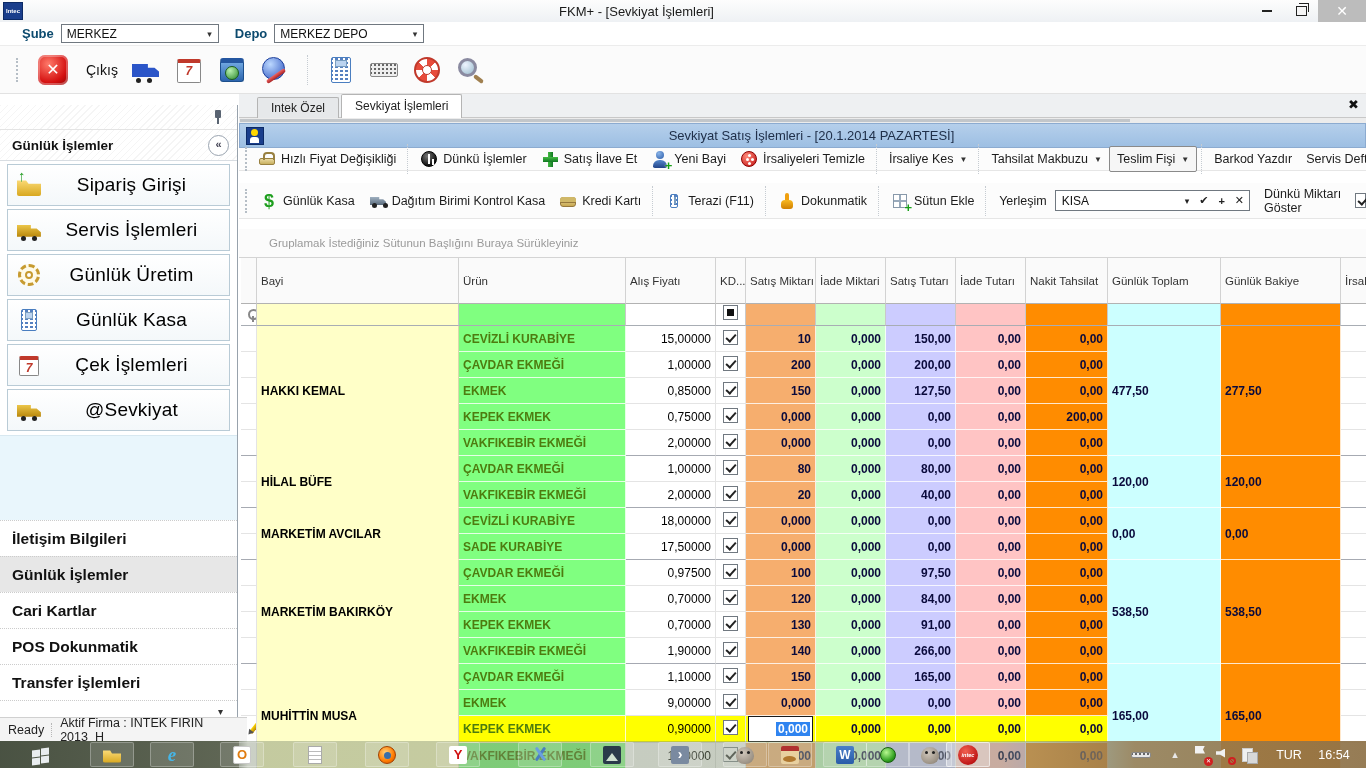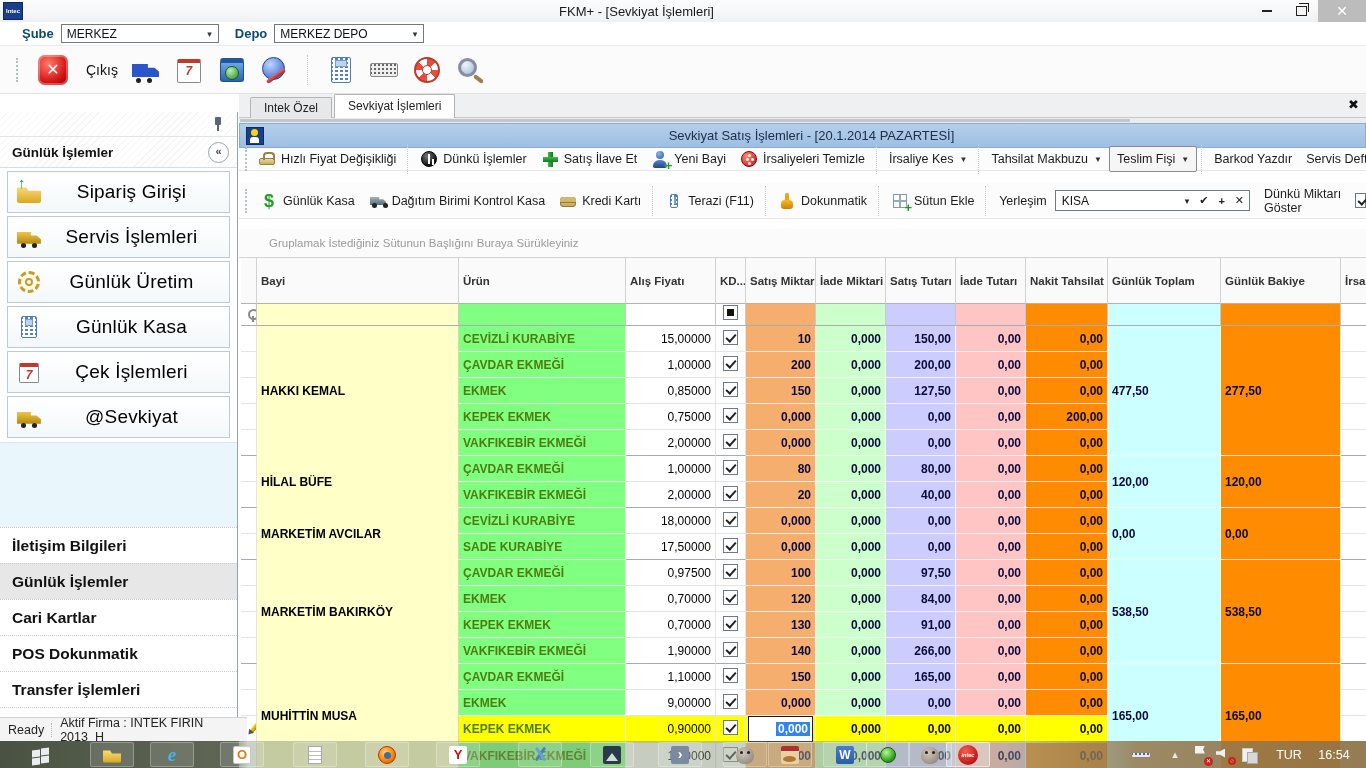--- a/index.html
+++ b/index.html
@@ -21,36 +21,36 @@
   .mitem{font-weight:bold;font-size:13px;color:#111;padding:0 11px;cursor:default}
   .mb-label{font-weight:bold;font-size:13px;color:#0c4a6e;margin:0 7px 0 16px}
   .combo{border:1px solid #707880;background:#fff;height:19px;display:flex;align-items:center;justify-content:space-between;font-size:12px;color:#111;padding-left:5px;box-sizing:border-box}
   .combo .dd{font-size:9px;color:#333;padding:0 6px}
   
   .appbar{position:absolute;top:46px;left:0;width:100%;height:48px;background:#fbfbfb;border-bottom:1px solid #e2e2e2;display:flex;align-items:center;gap:13px;padding-left:16px;box-sizing:border-box}
   .grip{width:3px;height:24px;border-left:2px dotted #b6bec6;margin-right:4px}
   .exit-label{font-size:14px;color:#111;margin-left:-4px}
   .vsep{width:1px;height:30px;border-left:1px dotted #c6ccd2;margin:0 4px}
   
-  .sidebar{position:absolute;top:112px;left:0;width:238px;height:623px;background:#fff;border-right:1px solid #98a2ac;box-sizing:border-box;z-index:2}
+  .sidebar{position:absolute;top:105px;left:0;width:238px;height:623px;background:#fff;border-right:1px solid #98a2ac;box-sizing:border-box;z-index:2}
   .side-top{height:24px;border-bottom:1px solid #e4e4e4;position:relative}
   .side-cap{height:30px;display:flex;align-items:center;padding:0 8px 0 12px;font-weight:bold;font-size:13.5px;color:#111;border-bottom:1px solid #d8dde2}
   .btn-collapse{margin-left:auto;width:19px;height:19px;border:1px solid #9aa4b0;border-radius:50%;background:#fff;text-align:center;line-height:16px;font-size:11px;font-weight:bold;color:#445}
   .side-btn{height:42px;margin:3px 7px 0 7px;border:1px solid #b9cbd6;background:linear-gradient(#ffffff,#f4f8fa);display:flex;align-items:center;padding:0 8px;box-sizing:border-box}
   .side-btn .lbl{flex:1;text-align:center;font-size:19px;color:#000;letter-spacing:.2px}
   .side-fill{height:84px;background:#e9f6fc;margin-top:4px;border-top:1px solid #d8e8f0}
   .nav-item{height:35px;display:flex;align-items:center;padding-left:12px;font-weight:bold;font-size:15.5px;color:#111;border-top:1px dotted #ccc}
   .nav-item.selected{background:#e7e7e7}
   .side-more{height:20px;display:flex;align-items:center;justify-content:flex-end;padding-right:14px;color:#333;font-size:10px;border-top:1px dotted #ccc}
   
   .statusbar{position:absolute;top:717px;left:0;width:247px;height:24px;background:#f4f4f4;border-top:1px solid #d0d0d0;display:flex;align-items:center;font-size:12.5px;color:#222;z-index:3}
   .statusbar .sep{width:1px;height:14px;border-left:1px dotted #b8b8b8;margin:0 7px}
   
   .main{position:absolute;left:239px;top:94px;right:0;bottom:0;z-index:1}
-  .tabsrow{position:absolute;top:0;left:0;right:0;height:24px;background:#eef0f2;border-bottom:1px solid #c8c8c8;display:flex;align-items:center;padding-left:11px;box-sizing:border-box}
+  .tabsrow{position:absolute;top:0;left:0;right:0;height:24px;background:#eef0f2;border-bottom:1px solid #c8c8c8;display:flex;align-items:center;padding-left:18px;box-sizing:border-box}
   .tab{height:20px;line-height:20px;padding:0 13px;font-size:12px;color:#222;border:1px solid #b4b4b4;border-bottom:none;background:#e6e8ea;margin-right:2px;border-radius:2px 2px 0 0}
   .tab.active{background:#fff;height:23px;line-height:23px}
   .tab-close{position:absolute;right:7px;top:4px;font-size:13px;font-weight:bold;color:#111;line-height:14px}
   .hsb{position:absolute;top:24px;left:0;right:0;height:5px;background:#ececec;border-bottom:1px solid #d8d8d8}
   .hsb .thumb{position:absolute;left:1px;top:1px;height:3px;width:79%;background:#c2c6ca}
   .phead{position:absolute;top:29px;left:0;right:0;height:25px;background:linear-gradient(#b5cfeb,#9dbfe3);border:1px solid #8cabd0;display:flex;align-items:center;box-sizing:border-box;padding:0 6px}
   .phead .ptitle{flex:1;text-align:center;font-size:13px;color:#20304a}
   .tbar{position:absolute;left:0;right:0;background:#fcfcfc;border-bottom:1px solid #e6e6e6;display:flex;align-items:center;padding-left:6px;box-sizing:border-box}
   .t1{top:54px;height:23px}
   .t2{top:89px;height:36px}
@@ -61,21 +61,21 @@
   .combo2 .val{width:118px}
   .combo2 .cbtn{padding:0 5px;font-size:11px;font-weight:bold;color:#222}
   .cbx{display:inline-block;width:15px;height:15px;background:#fff;border:1px solid #707880;position:relative;box-sizing:border-box}
   .cbx.checked::before{content:"";position:absolute;left:2px;top:3px;width:8px;height:4px;border-left:2px solid #222;border-bottom:2px solid #222;transform:rotate(-48deg)}
   .cbx.part::before{content:"";position:absolute;inset:3px;background:#111}
   .hint{position:absolute;top:135px;left:0;right:0;height:29px;background:#fbfbfb;border-bottom:1px solid #d4d4d4;display:flex;align-items:center;padding-left:30px;font-size:11.5px;color:#9a9a9a;box-sizing:border-box}
   
   .grid-wrap{position:absolute;top:164px;left:0;right:0;bottom:0;background:#fff;padding-left:2px}
   table.grid{border-collapse:separate;border-spacing:0;table-layout:fixed;width:1124px;font-family:"Liberation Sans","DejaVu Sans",sans-serif}
   .grid th,.grid td{box-sizing:border-box;overflow:hidden;white-space:nowrap;padding:0 4px}
-  .gh{height:46px;font-weight:bold;font-size:11.5px;color:#333;text-align:left;vertical-align:middle;background:#fafafa;border-right:1px solid #d2d2d2;border-bottom:1px solid #b2b2b2}
+  .gh{height:46px;font-weight:normal;font-size:11.5px;color:#333;text-align:left;vertical-align:middle;background:#fafafa;border-right:1px solid #d2d2d2;border-bottom:1px solid #b2b2b2}
   .frow td{height:22px;border-right:1px solid #c8c8c8;border-bottom:1px solid #a8adb4;text-align:center}
   .grow td{height:26px;font-size:12px;border-right:1px solid #e4e4e4;border-bottom:1px solid #e4e4e4}
   .c-bayi{background:#FFFFC8}.c-urun{background:#80FF80}
   .c-sm{background:#F6AE6E}.c-im{background:#CCFFCC}.c-st{background:#CCCCFF}.c-it{background:#FFC4C4}
   .c-nakit{background:#FF8C00}.c-top{background:#CCFFFF}.c-bak{background:#FF8C00}
   .c-alis,.c-kdv,.c-irs,.c-sel{background:#fff}
   .grow .c-urun,.grow .c-sm,.grow .c-im,.grow .c-st,.grow .c-it,.grow .c-nakit,.grow .c-top,.grow .c-bak{border-right-color:rgba(255,255,255,.8);border-bottom-color:rgba(255,255,255,.8)}
   .grow .c-bayi{border-right-color:#d9d9ae;border-bottom-color:#FFFFC8}
   tr.glast td{border-bottom:1px solid #a6aab2}
   tr.active .c-urun,tr.active .c-alis,tr.active .c-kdv,tr.active .c-im,tr.active .c-st,tr.active .c-it,tr.active .c-nakit,tr.active .c-sm{background:#FFFF00}

